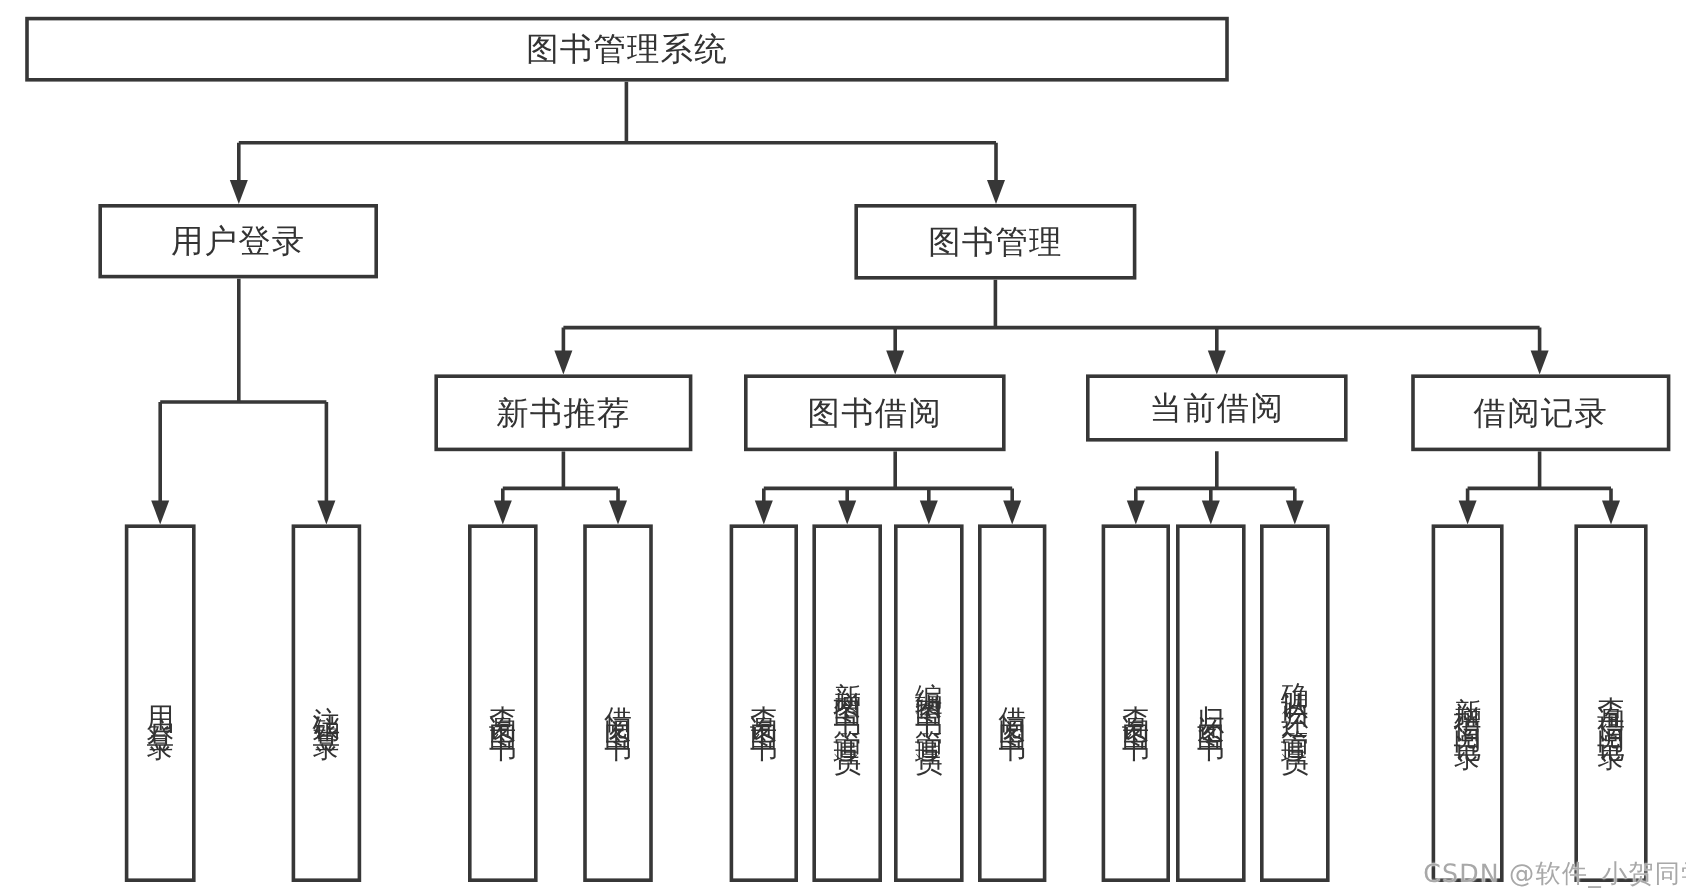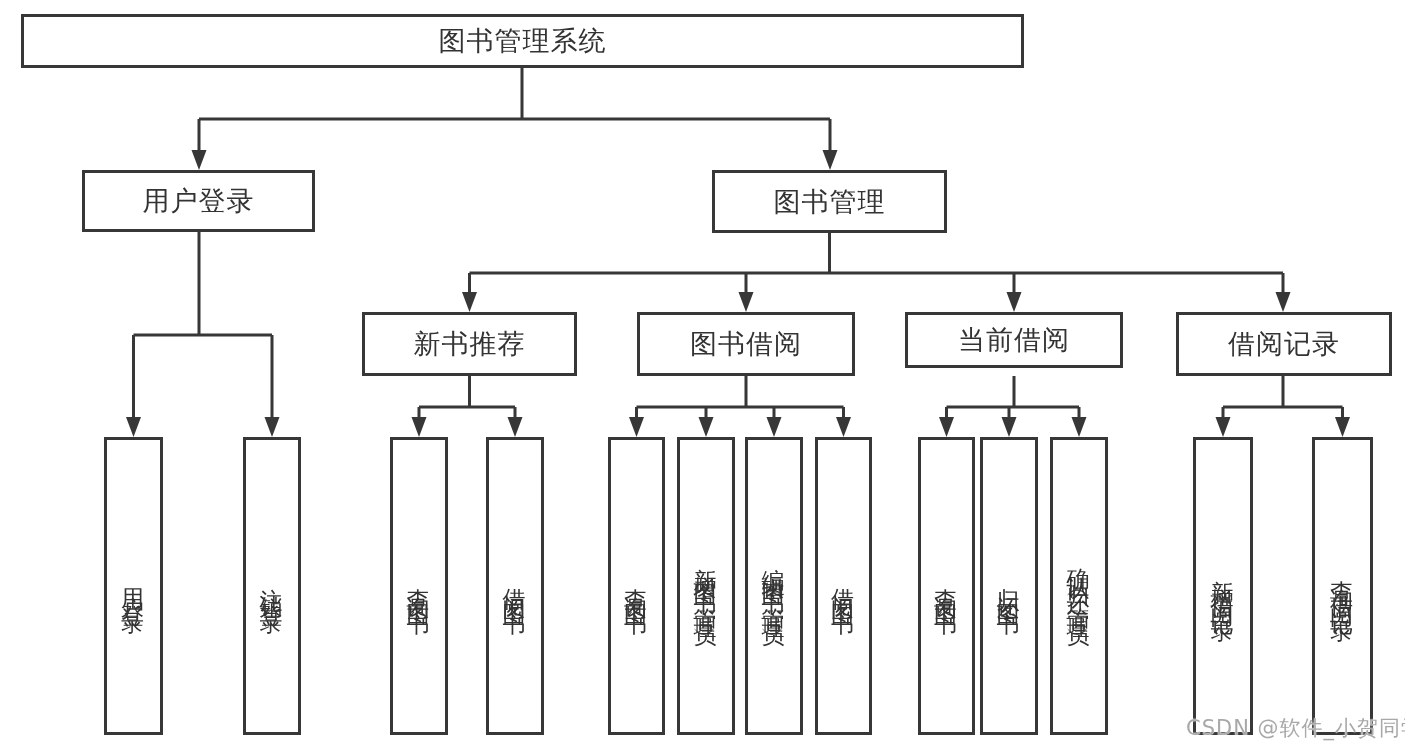--- a/index.html
+++ b/index.html
@@ -83,21 +83,21 @@
       <polygon points="1335,417 1350,417 1342.5,437"></polygon>
     </g>
   </svg>
 
   <div class="node" style="left:21px;top:14px;width:1003px;height:54px;">图书管理系统</div>
 
   <div class="node" style="left:82px;top:170px;width:233px;height:62px;">用户登录</div>
   <div class="node" style="left:712px;top:170px;width:235px;height:63px;">图书管理</div>
 
   <div class="node" style="left:362px;top:312px;width:215px;height:64px;">新书推荐</div>
-  <div class="node" style="left:637px;top:312px;width:218px;height:64px;">图书借阅</div>
+  <div class="node" style="left:620px;top:312px;width:218px;height:64px;">图书借阅</div>
   <div class="node" style="left:905px;top:312px;width:218px;height:56px;">当前借阅</div>
   <div class="node" style="left:1176px;top:312px;width:216px;height:64px;">借阅记录</div>
 
   <div class="node v" style="left:104px;top:437px;width:59px;height:298px;">用户登录</div>
   <div class="node v" style="left:243px;top:437px;width:58px;height:298px;">注销登录</div>
 
   <div class="node v" style="left:390px;top:437px;width:58px;height:298px;">查询图书</div>
   <div class="node v" style="left:486px;top:437px;width:58px;height:298px;">借阅图书</div>
 
   <div class="node v" style="left:608px;top:437px;width:57px;height:298px;">查询图书</div>

